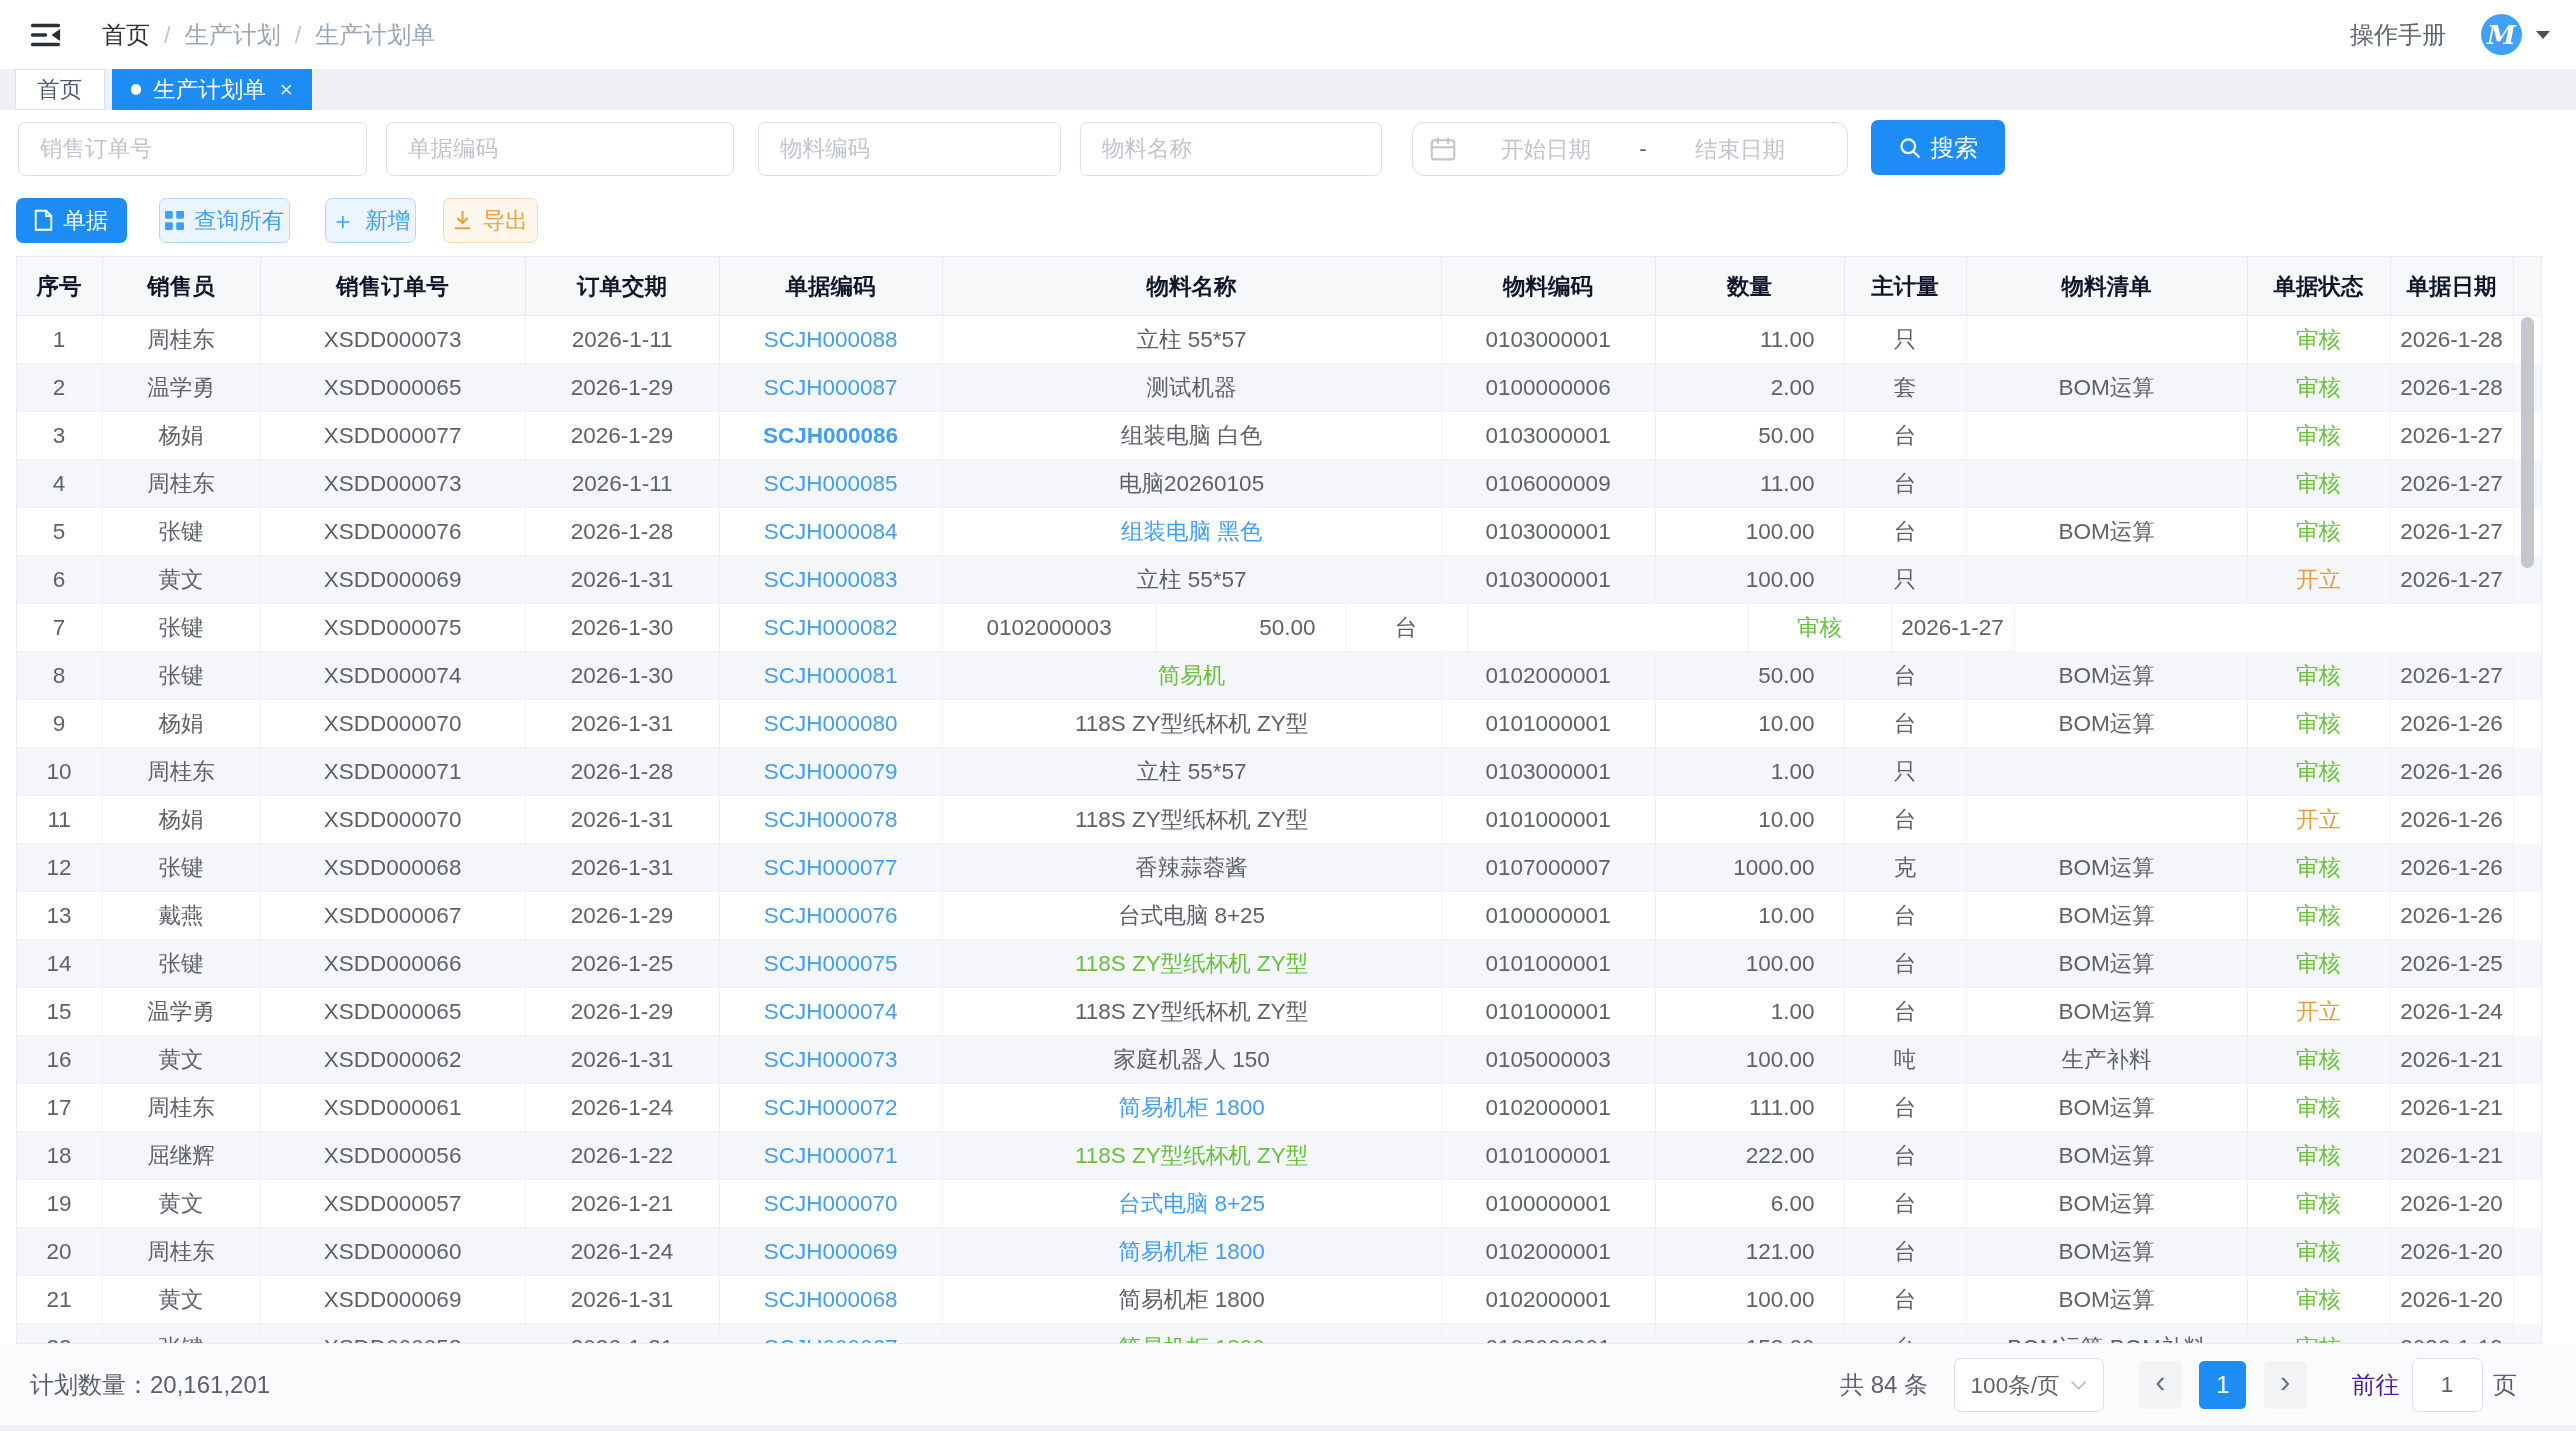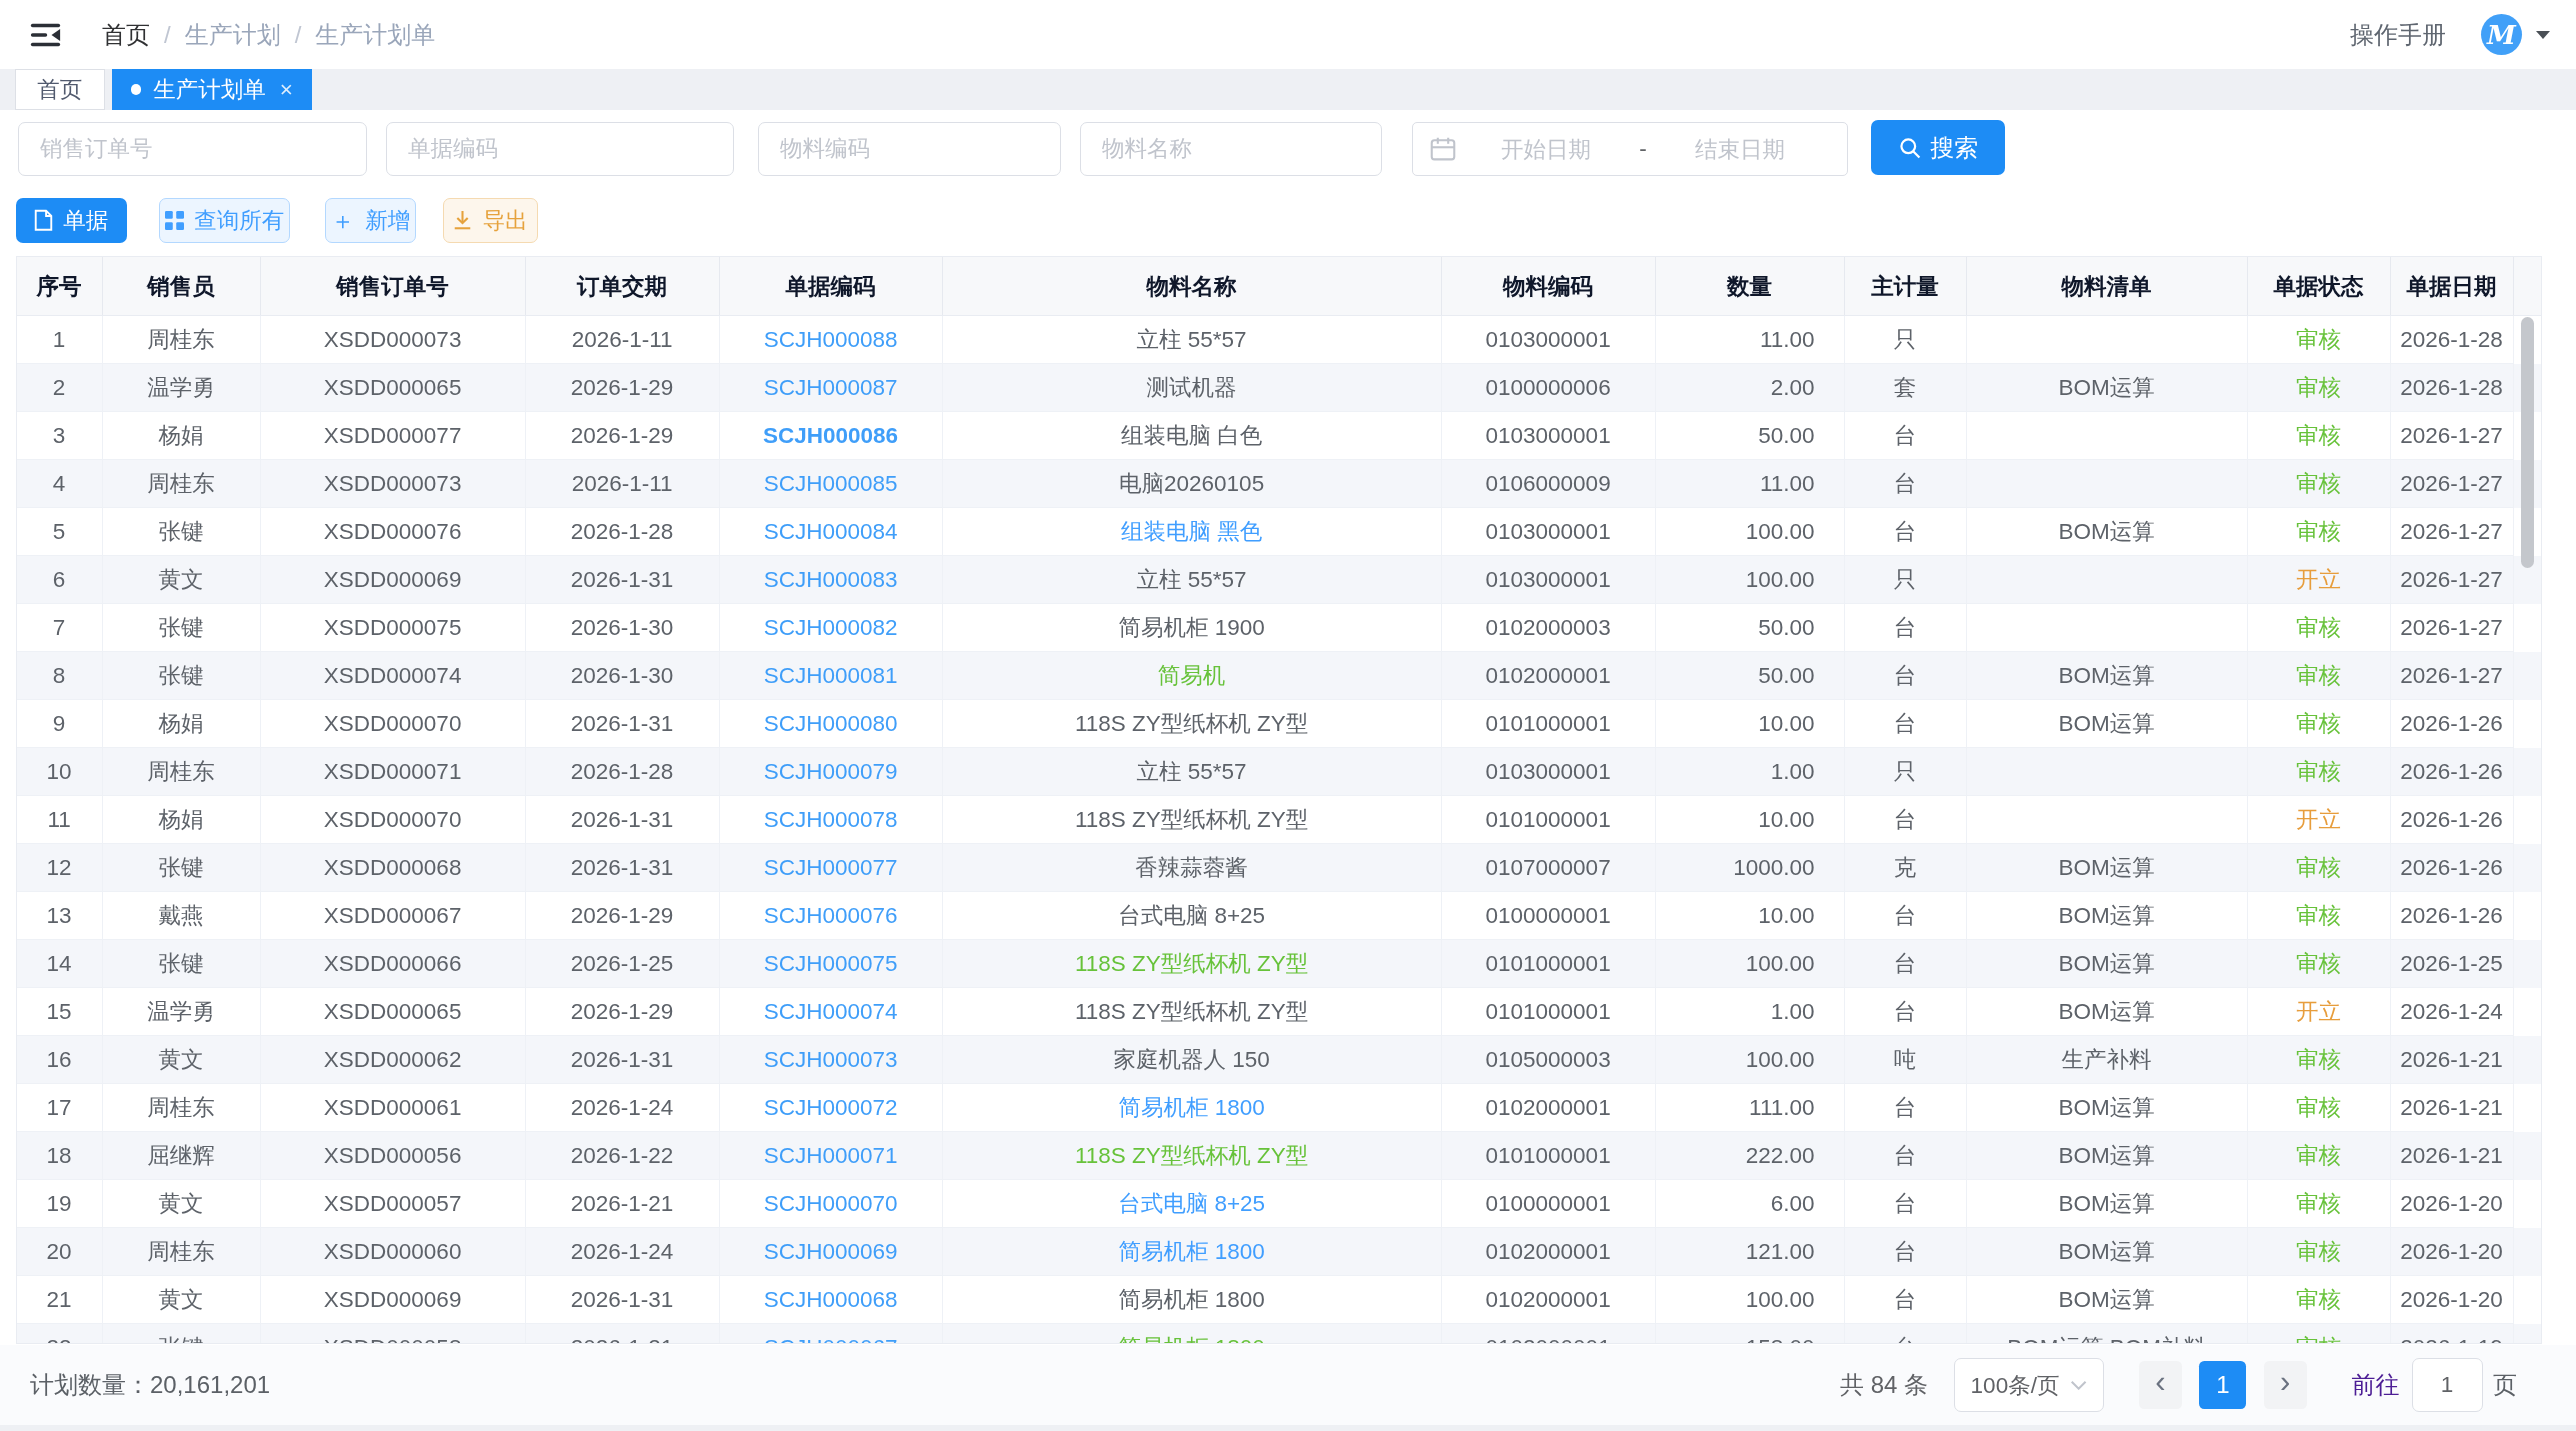--- a/index.html
+++ b/index.html
@@ -38,21 +38,21 @@
   
   .f-input { position:absolute; top:12px; height:54px; border:1.7px solid #dcdfe6; border-radius:7px;
              font-size:22.5px; color:#606266; padding:0 21px; outline:none; background:#fff;
              font-family:inherit; }
   .f-input::placeholder { color:#c0c4cc; }
   #fi0 { left:18px;  width:349px; }
   #fi1 { left:386px; width:348px; }
   #fi2 { left:758px; width:303px; }
   #fi3 { left:1080px; width:302px; }
   .date-range { position:absolute; top:12px; left:1412px; width:436px; height:54px;
-                border:1.7px solid #dcdfe6; border-radius:5px; background:#fff;
+                border:1.7px solid #dcdfe6; border-radius:12px; background:#fff;
                 display:flex; align-items:center; padding:0 17.3px; font-size:22.5px; }
   .date-range .dr-ph { color:#c0c4cc; flex:1; text-align:center; cursor:text; }
   .date-range .dr-sep { color:#606266; padding:0 3.5px; }
   .search-btn { position:absolute; top:10.4px; left:1871px; width:134px; height:55px;
                 background:#1d8cf5; border:none; border-radius:7px; color:#fff; font-size:24px;
                 display:flex; align-items:center; justify-content:center; gap:8.6px; cursor:pointer;
                 font-family:inherit; }
   
   .tbtn { position:absolute; top:88px; height:45px; border-radius:7px; font-size:22.5px;
           display:flex; align-items:center; justify-content:center; gap:10.4px; cursor:pointer;
@@ -310,21 +310,20 @@
           <div class="td" style="width: 281px;"></div>
           <div class="td st-orange" style="width: 143px;">开立</div>
           <div class="td" style="width: 123px;">2026-1-27</div>
         </div>
         <div class="tr">
           <div class="td" style="width: 86px;">7</div>
           <div class="td" style="width: 158px;">张键</div>
           <div class="td" style="width: 265px;">XSDD000075</div>
           <div class="td" style="width: 194px;">2026-1-30</div>
           <div class="td link" style="width: 223px;">SCJH000082</div>
-          <div class="td" style="width: 499px;">简易机柜 1900</div>
           <div class="td" style="width: 214px;">0102000003</div>
           <div class="td num" style="width: 189px;">50.00</div>
           <div class="td" style="width: 122px;">台</div>
           <div class="td" style="width: 281px;"></div>
           <div class="td st-green" style="width: 143px;">审核</div>
           <div class="td" style="width: 123px;">2026-1-27</div>
         </div>
         <div class="tr striped">
           <div class="td" style="width: 86px;">8</div>
           <div class="td" style="width: 158px;">张键</div>

